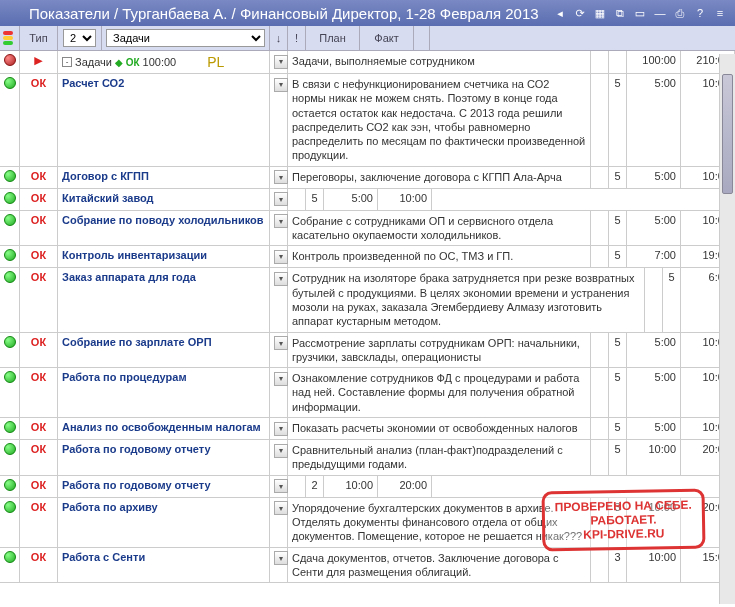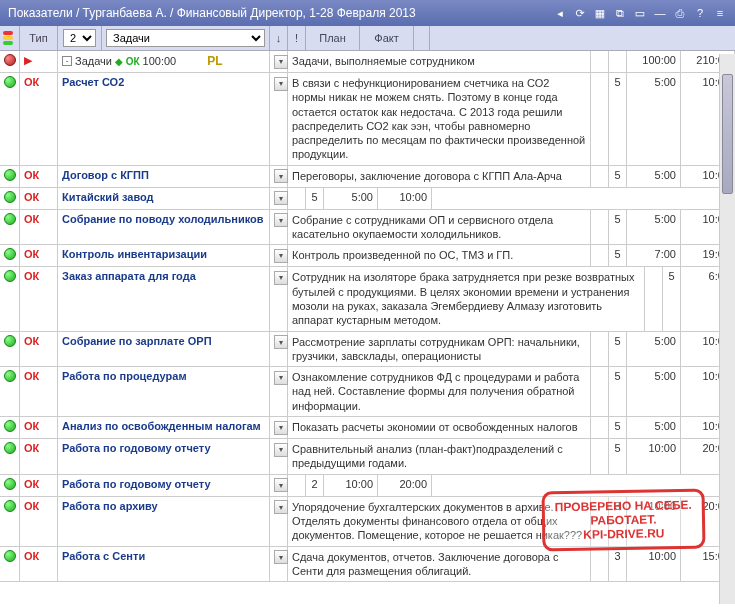--- a/index.html
+++ b/index.html
@@ -1,30 +1,30 @@
 <!DOCTYPE html>
 <html><head>
 <meta charset="utf-8">
 <style>
 * { margin: 0; padding: 0; box-sizing: border-box; }
 body { font-family: Arial, sans-serif; font-size: 11px; background: #fff; width: 735px; }
 .titlebar { background: linear-gradient(#7a89c4, #5a6db0); color: #fff; padding: 4px 8px; display: flex; align-items: center; height: 26px; }
-.titlebar-text { flex: 1; font-size: 12px; }
+.titlebar-text { flex: 1; font-size: 15px; margin-left: 21px; }
 .titlebar-icons { display: flex; gap: 6px; }
 .titlebar-icons span { width: 14px; height: 14px; display: inline-flex; align-items: center; justify-content: center; color: #fff; font-size: 11px; cursor: pointer; }
 .tl-wrap { display: flex; flex-direction: column; gap: 1px; margin-right: 4px; }
 .tl-wrap .d { width: 10px; height: 4px; border-radius: 2px; }
 .tl-wrap .r { background: #e33; }
 .tl-wrap .y { background: #fc3; }
 .tl-wrap .g { background: #3c3; }
 select, input[type=text] { font-size: 11px; border: 1px solid #999; padding: 1px 2px; background: #fff; }
 .filter-row { display: flex; background: #d8dcf0; border-bottom: 1px solid #aab; }
 .filter-row > div { border-right: 1px solid #aab; padding: 3px 4px; display: flex; align-items: center; justify-content: center; color: #445; font-size: 11px; }
 .col-tl { width: 20px; }
-.col-tip { width: 38px; }
+.col-tip { width: 38px; text-align: center; }
 .col-num { width: 44px; }
 .col-task { width: 150px; }
 .col-dd { width: 18px; }
 .col-desc { flex: 1; }
 .col-arrow { width: 18px; }
 .col-excl { width: 18px; }
 .col-plan { width: 54px; text-align: right; }
 .col-fact { width: 54px; text-align: right; }
 .col-scroll { width: 16px; }
 .grid { overflow-y: auto; height: 553px; }
@@ -37,21 +37,21 @@
 .status-ok { color: #d22; font-weight: bold; font-size: 11px; }
 .light { width: 12px; height: 12px; border-radius: 50%; display: inline-block; }
 .light.green { background: radial-gradient(circle at 30% 30%, #8f8, #2a2); border: 1px solid #181; }
 .light.red { background: radial-gradient(circle at 30% 30%, #f88, #a22); border: 1px solid #811; }
 .dd-arrow { width: 14px; height: 14px; background: linear-gradient(#fff,#ddd); border: 1px solid #aaa; display: inline-flex; align-items: center; justify-content: center; font-size: 8px; color: #555; cursor: pointer; }
 .hdr-link { color: #445; cursor: pointer; }
 .task-hdr-row { display: flex; align-items: center; gap: 3px; }
 .task-hdr-row .box { width: 10px; height: 10px; border: 1px solid #888; font-size: 8px; text-align: center; line-height: 8px; }
 .diamond { color: #2a2; font-size: 10px; }
 .ok-green { color: #2a2; font-weight: bold; font-size: 10px; }
-.pl-tag { color: #b90; font-weight: bold; font-size: 12px; padding-left: 28px; }
+.pl-tag { color: #b90; font-weight: normal; font-size: 14px; padding-left: 28px; }
 .red-tri { color: #d22; font-size: 11px; }
 .stamp { position: absolute; right: 30px; top: 490px; border: 3px solid #d33; border-radius: 10px; padding: 6px 10px; color: #d33; font-weight: bold; font-size: 12px; text-align: center; transform: rotate(-1deg); pointer-events: none; background: rgba(255,255,255,0.3); }
 .container { position: relative; width: 735px; }
 .scrollbar-ghost { position: absolute; right: 0; top: 54px; bottom: 0; width: 16px; background: #e8e8e8; border-left: 1px solid #ccc; }
 .scrollbar-thumb { position: absolute; left: 2px; right: 2px; top: 20px; height: 120px; background: linear-gradient(#c8c8d8,#a8a8c0); border: 1px solid #889; border-radius: 2px; }
 </style>
 </head>
 <body>
 
 <div class="container">

